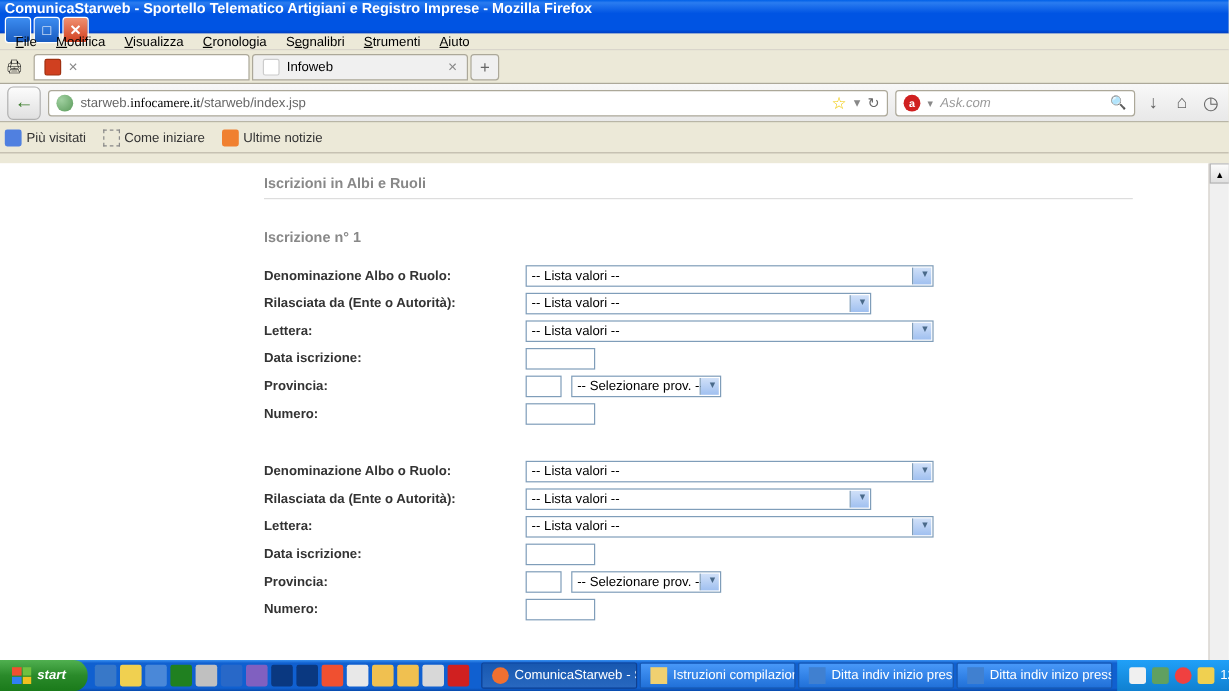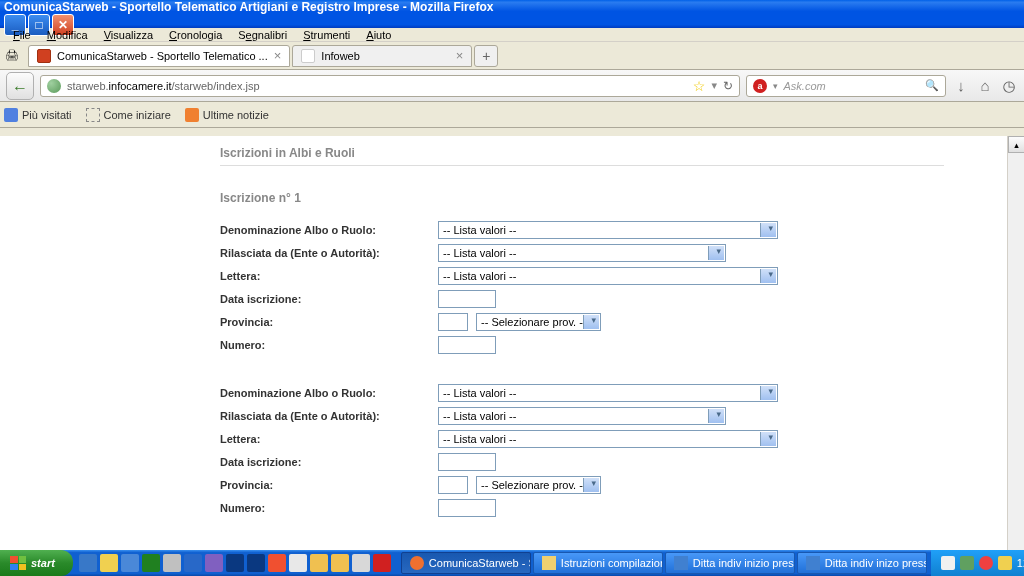--- a/index.html
+++ b/index.html
@@ -24,21 +24,21 @@
 .tab-icon { width: 14px; height: 14px; border-radius: 2px; }
 .tab-text { flex: 1; overflow: hidden; white-space: nowrap; text-overflow: ellipsis; }
 .tab-close { color: #888; font-size: 13px; }
 .tab-add { width: 24px; height: 22px; border: 1px solid #aca899; border-radius: 3px; background: #f0f0f0; display: flex; align-items: center; justify-content: center; font-size: 14px; color: #666; }
 
 .addressbar { height: 32px; background: linear-gradient(to bottom, #f8f8f8, #e8e8e8); display: flex; align-items: center; padding: 0 6px; gap: 6px; border-bottom: 1px solid #aca899; }
 .nav-back { width: 28px; height: 28px; border-radius: 5px; border: 1px solid #b0b0b0; background: linear-gradient(to bottom, #fcfcfc, #e0e0e0); display: flex; align-items: center; justify-content: center; font-size: 16px; color: #3a7c2a; }
 .url-field { flex: 1; height: 22px; border: 1px solid #aca899; border-radius: 3px; background: #fff; display: flex; align-items: center; padding: 0 6px; gap: 6px; }
 .globe-icon { width: 14px; height: 14px; border-radius: 50%; background: radial-gradient(circle at 30% 30%, #a0d0a0, #5a9a5a); }
 .url-text { flex: 1; color: #666; }
-.url-text .domain { color: #000; }
+.url-text .domain { color: #000; font-family: Liberation Serif, serif; }
 .star-icon { color: #f0c800; font-size: 14px; }
 .reload-icon { color: #666; font-size: 12px; }
 .search-field { width: 200px; height: 22px; border: 1px solid #aca899; border-radius: 3px; background: #fff; display: flex; align-items: center; padding: 0 6px; gap: 6px; }
 .ask-icon { width: 14px; height: 14px; border-radius: 50%; background: #d02020; color: #fff; display: flex; align-items: center; justify-content: center; font-size: 9px; font-weight: bold; }
 .search-text { flex: 1; color: #999; font-style: italic; }
 .mag-icon { color: #666; }
 .tb-icon { width: 18px; height: 18px; color: #666; display: flex; align-items: center; justify-content: center; font-size: 15px; }
 
 .bookmarkbar { height: 26px; background: #ece9d8; display: flex; padding: 0 4px; gap: 14px; border-bottom: 1px solid #aca899; }
 .bm-item { display: flex; align-items: center; gap: 4px; color: #333; }
@@ -100,21 +100,20 @@
   <div class="menu-item"><u>C</u>ronologia</div>
   <div class="menu-item">S<u>e</u>gnalibri</div>
   <div class="menu-item"><u>S</u>trumenti</div>
   <div class="menu-item"><u>A</u>iuto</div>
 </div>
 
 <div class="tabbar">
   <div class="print-icon">🖨</div>
   <div class="tab">
     <div class="tab-icon" style="background:#d04020;border:1px solid #a03010;"></div>
-    <div class="tab-text">ComunicaStarweb - Sportello Telematico ...</div>
     <div class="tab-close">×</div>
   </div>
   <div class="tab inactive">
     <div class="tab-icon" style="background:#fff;border:1px solid #ccc;"></div>
     <div class="tab-text">Infoweb</div>
     <div class="tab-close">×</div>
   </div>
   <div class="tab-add">+</div>
 </div>
 

